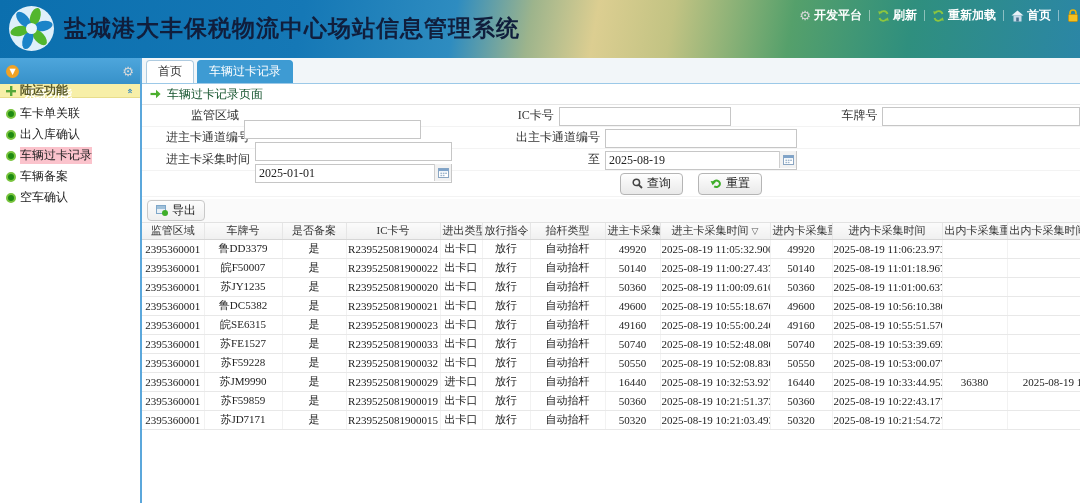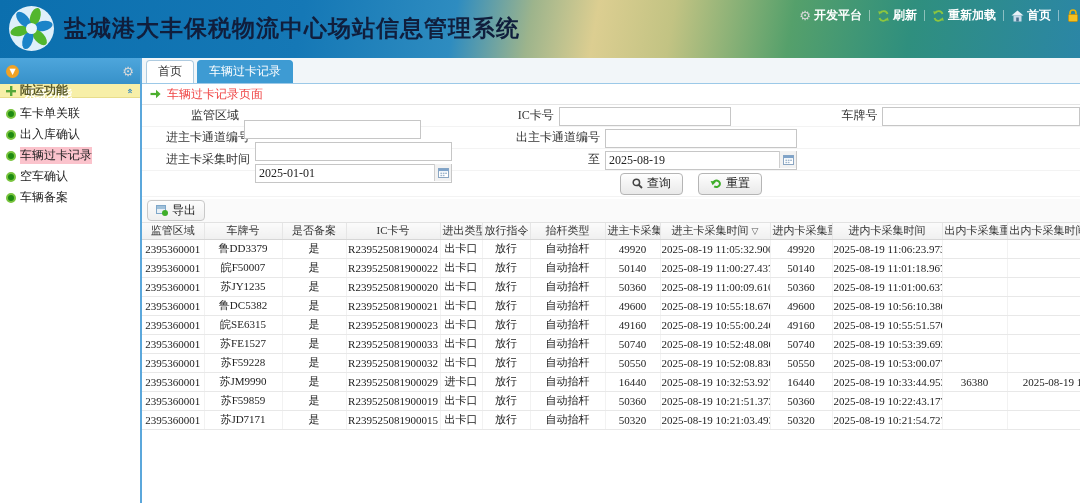--- a/index.html
+++ b/index.html
@@ -46,21 +46,21 @@
   .main{ flex:1; overflow:hidden; background:#fff; position:relative; }
 
   
   .tabbar{ height:26px; background:#F2F6F9; border-bottom:1px solid #9CC9E8;
     display:flex; align-items:flex-end; padding-left:4px; gap:3px; }
   .tab{ height:23px; line-height:21px; padding:0 11px; font-size:12px; background:#fff;
     border:1px solid #AECBE0; border-bottom:none; border-radius:4px 4px 0 0; color:#333; cursor:pointer; }
   .tab.active{ background:#3E9BD3; border-color:#3E9BD3; color:#fff; }
 
   .crumb{ height:21px; display:flex; align-items:center; gap:6px; padding-left:8px;
-    font-size:12px; color:#ef4444; border-bottom:1px solid #E4E4E4; background:#fff; }
+    font-size:12px; color:#14532d; border-bottom:1px solid #E4E4E4; background:#fff; }
 
   
   .form-row{ height:22px; display:flex; align-items:center; border-bottom:1px solid #F3F3F3; }
   .flabel{ font-size:12px; color:#333; text-align:right; padding-right:5px; white-space:nowrap; }
   .l1{ width:113px; } .l2{ width:153px; } .l3{ width:168px; }
   .ibox{ position:relative; } .i1{ width:197px;margin-top:26px; } .i2{ width:192px; } .i3{ width:220px; }
   input.txt{ width:100%; height:19px; border:1px solid #C6C6C6; background:#fff;
     font:12px "Liberation Serif",serif; padding:0 3px; color:#222; }
   .calbtn{ position:absolute; right:1px; top:1px; width:17px; height:17px; background:#F2F2F2;
     border-left:1px solid #CFCFCF; display:flex; align-items:center; justify-content:center; cursor:pointer; }
@@ -196,25 +196,25 @@
         <li class="sb-item">
           <span class="dot-icon"></span>
           <span class="sb-label">出入库确认</span>
         </li>
         <li class="sb-item selected">
           <span class="dot-icon"></span>
           <span class="sb-label">车辆过卡记录</span>
         </li>
         <li class="sb-item">
           <span class="dot-icon"></span>
-          <span class="sb-label">空车确认</span>
+          <span class="sb-label">车辆备案</span>
         </li>
         <li class="sb-item">
           <span class="dot-icon"></span>
-          <span class="sb-label">车辆备案</span>
+          <span class="sb-label">空车确认</span>
         </li>
       </ul>
     </aside>
 
     <main class="main">
       <div class="tabbar">
         <div class="tab">首页</div>
         <div class="tab active">车辆过卡记录</div>
       </div>
 

